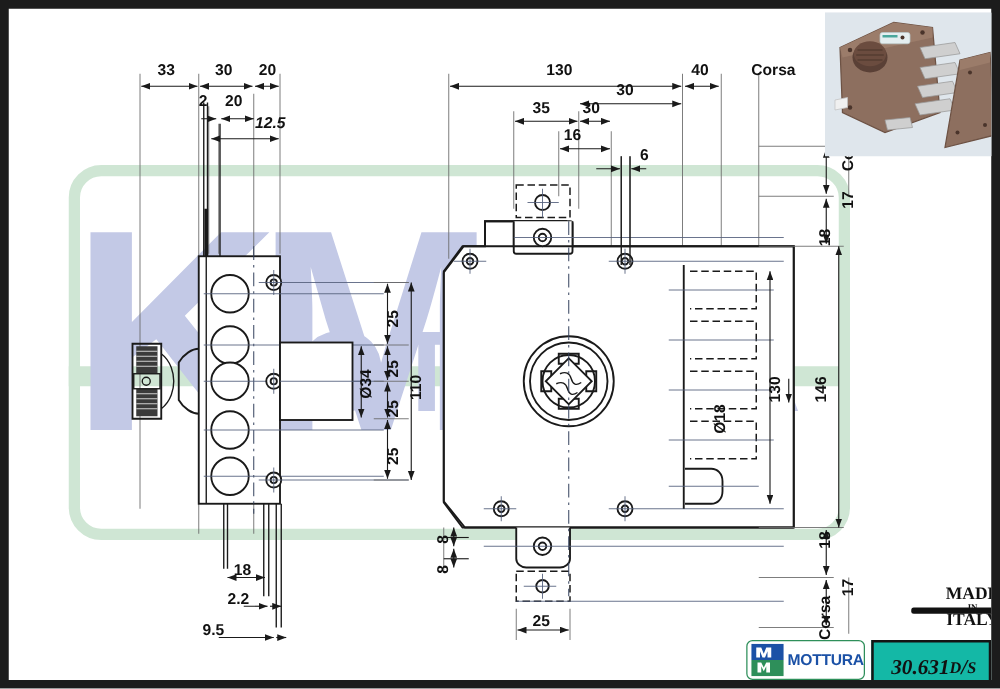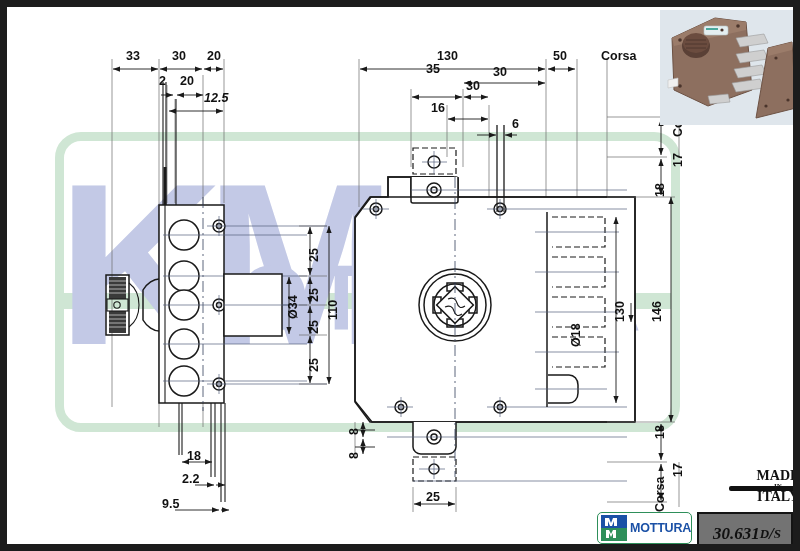--- a/index.html
+++ b/index.html
@@ -28,21 +28,21 @@
   .dim{position:absolute;font-family:"Liberation Sans",sans-serif;
        font-size:12.5px;font-weight:bold;color:#111;white-space:nowrap;}
   .dim.v{transform-origin:0 0;transform:rotate(-90deg);}
 
   
   #photo{position:absolute;left:653px;top:3px;width:140px;height:115px;
      background:#dfe6ec;overflow:hidden;}
 
   
   #titleblock{position:absolute;left:690px;top:505px;width:96px;height:39px;
-     border:2px solid #141414;box-sizing:border-box;background:#737373;text-align:center;}
+     border:2px solid #141414;box-sizing:border-box;background:#14b8a6;text-align:center;}
   #modelno{position:absolute;left:0;top:0;width:96px;height:39px;
      display:flex;align-items:center;justify-content:center;
      font-family:"Liberation Serif",serif;font-style:italic;
      font-size:17px;font-weight:bold;color:#111;}
   #modelno .sup{font-size:13px;vertical-align:super;}
   #modelno .sub{font-size:13px;vertical-align:sub;}
   #made{position:absolute;left:736px;top:462px;width:70px;text-align:center;
      font-family:"Liberation Serif",serif;font-weight:bold;color:#111;line-height:1;}
   #made .l1{font-size:14px;letter-spacing:0px;}
   #made .l2{font-size:7px;}
@@ -383,26 +383,26 @@
   <div class="dim v" style="left:300px;top:327px;">25</div>
   <div class="dim v" style="left:300px;top:365px;">25</div>
   <div class="dim v" style="left:279px;top:312px;">Ø34</div>
   <div class="dim v" style="left:319px;top:313px;">110</div>
 
   <div class="dim" style="left:180px;top:442px;">18</div>
   <div class="dim" style="left:175px;top:465px;">2.2</div>
   <div class="dim" style="left:155px;top:490px;">9.5</div>
 
   <div class="dim" style="left:430px;top:42px;">130</div>
-  <div class="dim" style="left:546px;top:42px;">50</div>
+  <div class="dim" style="left:546px;top:42px;">40</div>
   <div class="dim" style="left:594px;top:42px;">Corsa</div>
   <div class="dim" style="left:486px;top:58px;">30</div>
-  <div class="dim" style="left:419px;top:55px;">35</div>
+  <div class="dim" style="left:419px;top:72px;">35</div>
   <div class="dim" style="left:459px;top:72px;">30</div>
-  <div class="dim" style="left:424px;top:94px;">16</div>
+  <div class="dim" style="left:444px;top:94px;">16</div>
   <div class="dim" style="left:505px;top:110px;">6</div>
 
   <div class="dim v" style="left:664px;top:130px;">Corsa</div>
   <div class="dim v" style="left:664px;top:160px;">17</div>
   <div class="dim v" style="left:646px;top:190px;">18</div>
   <div class="dim v" style="left:606px;top:315px;">130</div>
   <div class="dim v" style="left:643px;top:315px;">146</div>
   <div class="dim v" style="left:562px;top:340px;">Ø18</div>
   <div class="dim v" style="left:646px;top:432px;">18</div>
   <div class="dim v" style="left:664px;top:470px;">17</div>

